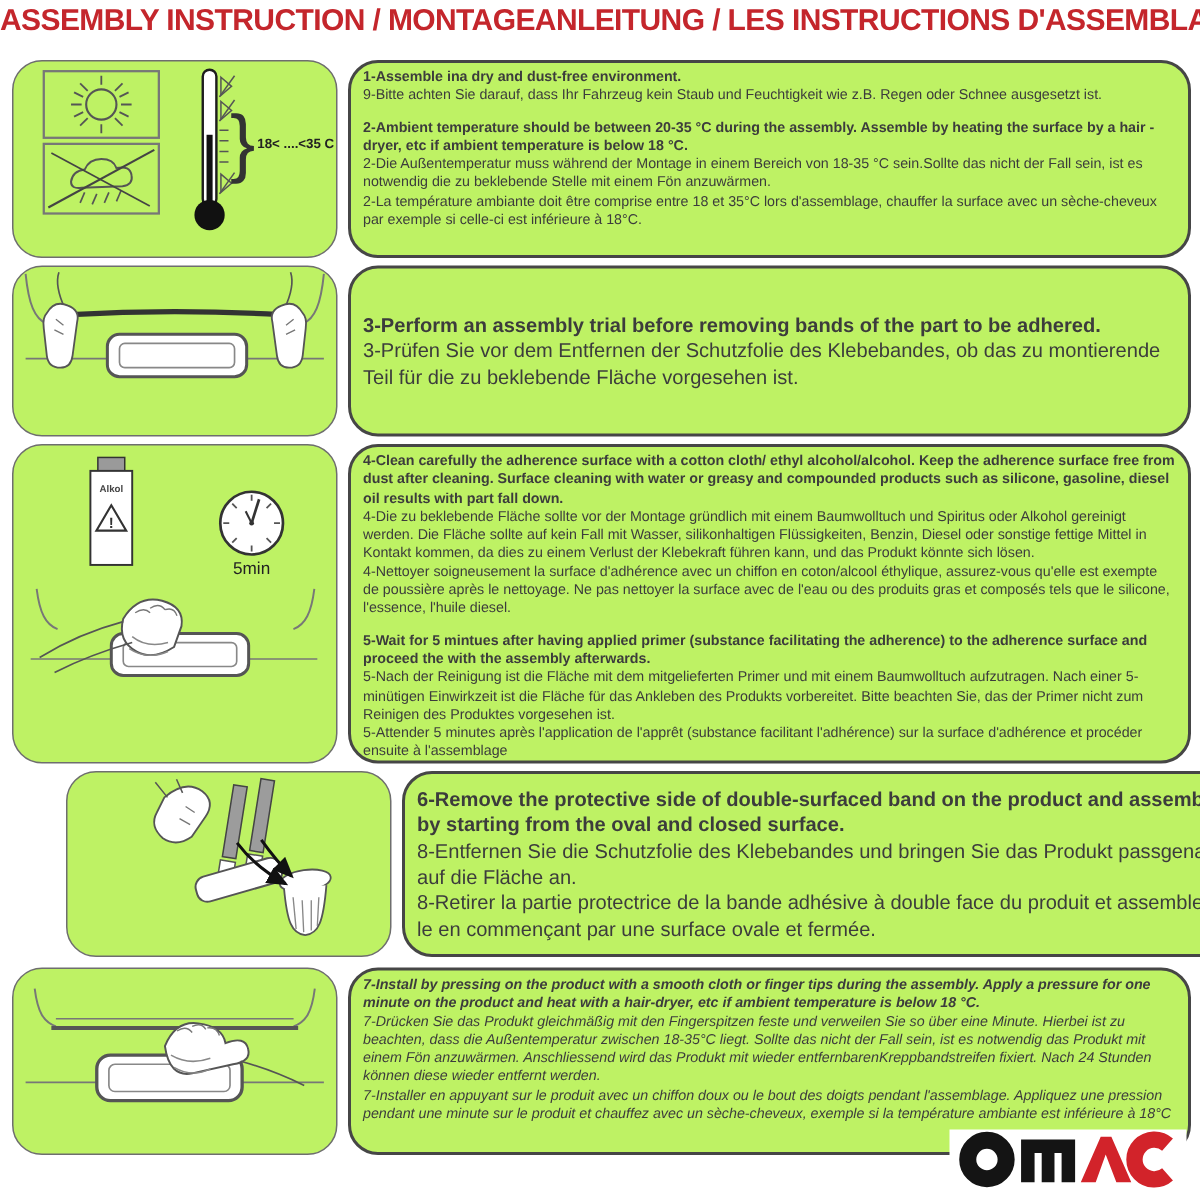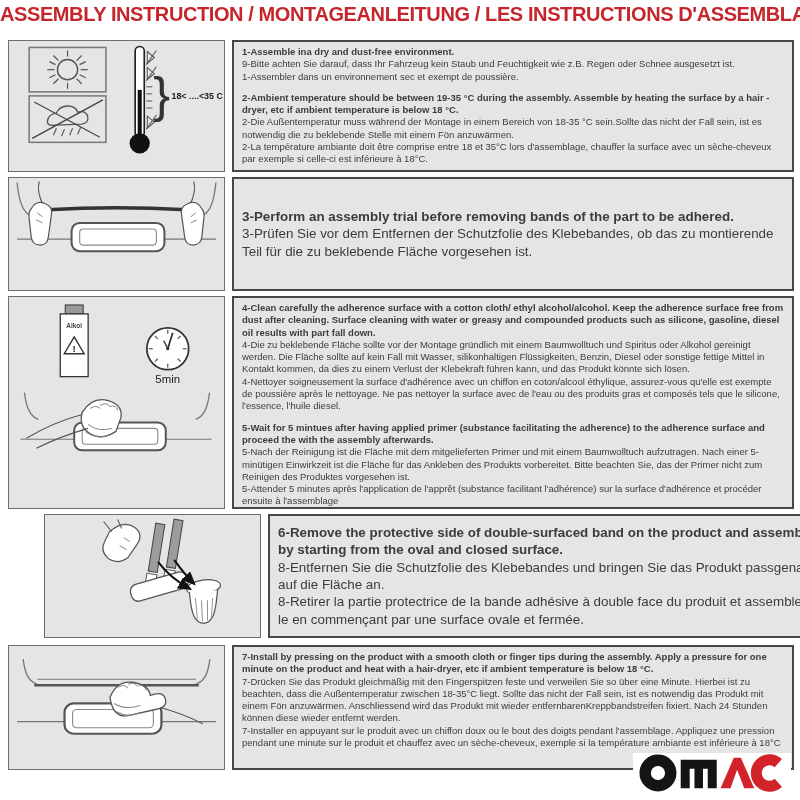--- a/index.html
+++ b/index.html
@@ -6,21 +6,21 @@
   body{
     width:800px;height:800px;background:#ffffff;position:relative;overflow:hidden;
     font-family:"Liberation Sans", sans-serif;color:#3c3c3c;
   }
   .page-title{
     position:absolute;top:3px;left:0;width:800px;text-align:center;margin:0;
     font-size:20px;font-weight:800;letter-spacing:-0.4px;white-space:nowrap;
     color:#c4262c;
   }
   .row{position:absolute;left:0;width:800px;}
-  .cell{position:absolute;box-sizing:border-box;background:#e5e5e5;}
+  .cell{position:absolute;box-sizing:border-box;background:#bef264;border-radius:20px;}
   .cell.left{
     left:8px;width:217px;height:100%;border:1px solid #6e6e6e;
     display:flex;align-items:center;justify-content:center;
   }
   .cell.right{
     left:232px;width:562px;height:100%;border:2px solid #464646;
     padding:4px 8px;display:flex;flex-direction:column;
   }
   .cell.right.center{justify-content:center;}
   .cell.right p{margin:0;font-size:9.5px;line-height:12.3px;}
@@ -92,22 +92,21 @@
             <line x1="136" y1="87" x2="146" y2="73"></line>
         </g>
         <text x="143" y="70" font-size="50" font-weight="300" fill="#333">}</text>
         <text x="161" y="57" font-size="8.8" font-weight="bold" fill="#222">18&lt; ....&lt;35 C</text>
       </g>
     </svg>
   </div>
   <div class="cell right">
     <p class="b">1-Assemble ina dry and dust-free environment.</p>
     <p>9-Bitte achten Sie darauf, dass Ihr Fahrzeug kein Staub und Feuchtigkeit wie z.B. Regen oder Schnee ausgesetzt ist.</p>
-    <p>1-Assembler dans un environnement sec et exempt de poussière.</p>
-    <p class="b gap">2-Ambient temperature should be between 19-35 °C  during the assembly. Assemble by heating the surface by a hair -dryer, etc if ambient temperature is below 18 °C.</p>
+    <p class="b gap">2-Ambient temperature should be between 20-35 °C  during the assembly. Assemble by heating the surface by a hair -dryer, etc if ambient temperature is below 18 °C.</p>
     <p>2-Die Außentemperatur muss während der Montage in einem Bereich von 18-35 °C  sein.Sollte das nicht der Fall sein, ist es notwendig die zu beklebende Stelle mit einem Fön anzuwärmen.</p>
     <p>2-La température ambiante doit être comprise entre 18 et 35°C lors d'assemblage, chauffer la surface avec un sèche-cheveux par exemple si celle-ci est inférieure à 18°C.</p>
   </div>
 </div>
 
 <div class="row big" style="top:177px;height:114px;padding-left:16px;">
   <div class="cell left">
     <svg class="ill" viewBox="0 0 213 110">
       <path d="M8,4 C10,24 14,34 22,37" fill="none" stroke="#777" stroke-width="1.3"></path>
       <path d="M205,4 C203,24 199,34 191,37" fill="none" stroke="#777" stroke-width="1.3"></path>
@@ -215,21 +214,21 @@
       <path d="M128,44 Q138,58 148,68" fill="none" stroke="#111" stroke-width="2" marker-end="url(#ah)"></path>
     </svg>
   </div>
   <div class="cell right center">
     <p class="b">6-Remove the protective side of double-surfaced band on the product and assemble by starting from the oval and closed surface.</p>
     <p>8-Entfernen Sie die Schutzfolie des Klebebandes und bringen Sie das Produkt passgenau auf die Fläche an.</p>
     <p>8-Retirer la partie protectrice de la bande adhésive à double face du produit et assembler-le en commençant par une surface ovale et fermée.</p>
   </div>
 </div>
 
-<div class="row" style="top:645px;height:125px;">
+<div class="row" style="top:645px;height:125px;font-style:italic;">
   <div class="cell left">
     <svg class="ill" viewBox="0 0 213 112">
       <path d="M14,8 C16,24 20,30 28,33" fill="none" stroke="#777" stroke-width="1.3"></path>
       <path d="M199,8 C197,24 193,30 185,33" fill="none" stroke="#777" stroke-width="1.3"></path>
       <line x1="28" y1="28" x2="185" y2="28" stroke="#777" stroke-width="1"></line>
       <line x1="25" y1="34" x2="188" y2="34" stroke="#555" stroke-width="2.6"></line>
       <line x1="8" y1="70" x2="205" y2="70" stroke="#777" stroke-width="1.1"></line>
       <rect x="55" y="52" width="96" height="30" rx="9" fill="#fff" stroke="#555" stroke-width="2.2"></rect>
       <rect x="63" y="58" width="80" height="18" rx="4" fill="#fff" stroke="#888" stroke-width="1.1"></rect>
       <g>

